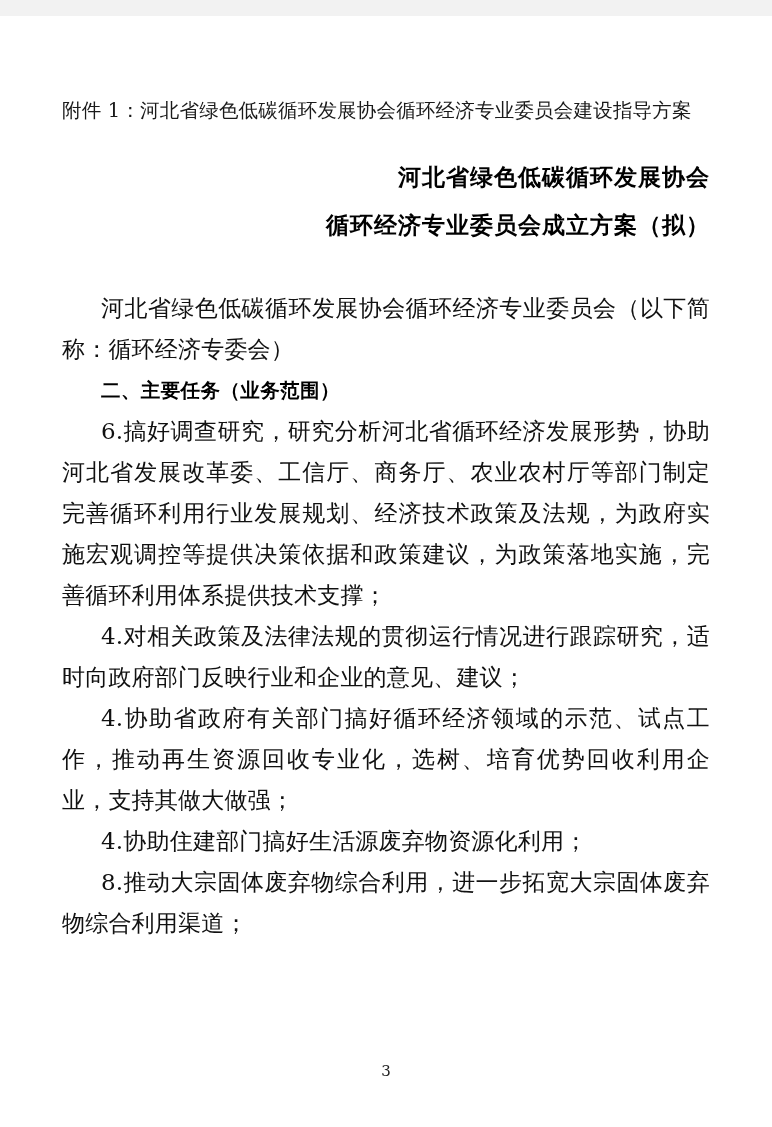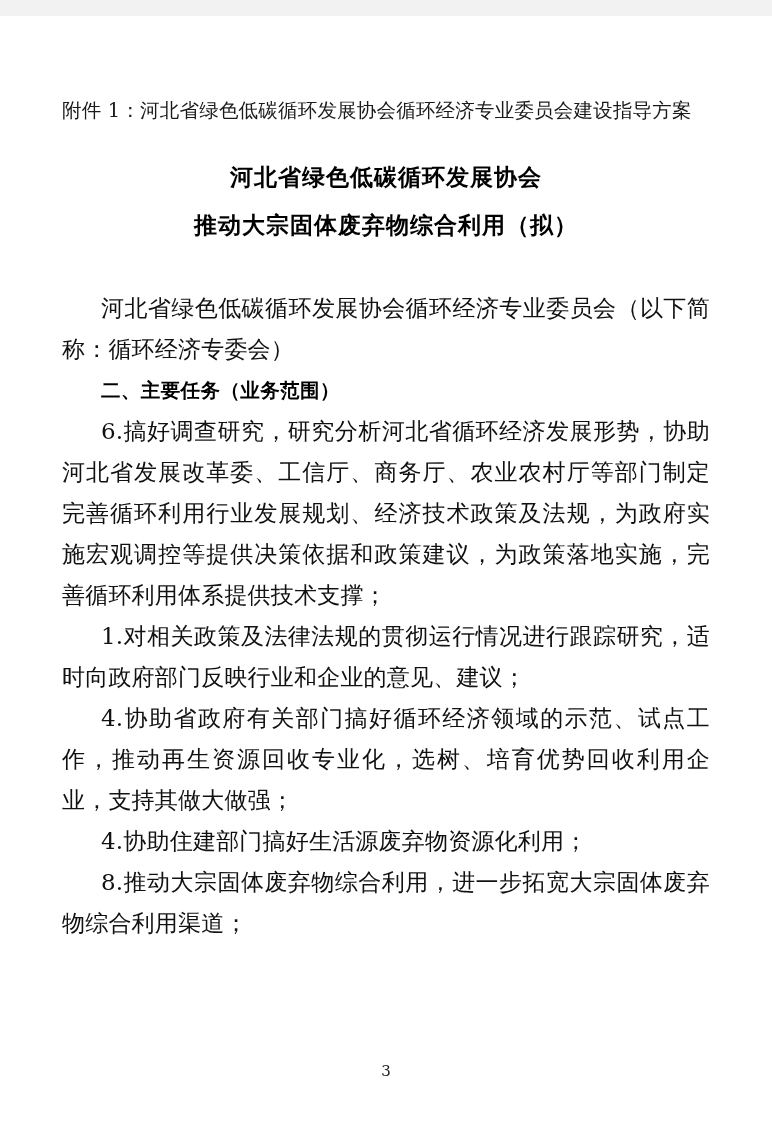--- a/index.html
+++ b/index.html
@@ -27,21 +27,21 @@
   }
   .attachment-line {
     font-size: 19.5px;
     line-height: 41px;
     color: #1a1a1a;
     letter-spacing: 0.2px;
     text-align: justify;
   }
   .title-block {
     margin-top: 22px;
-    text-align: center;
+    text-align: right;
   }
   .doc-title {
     font-size: 23px;
     font-weight: bold;
     line-height: 48px;
     color: #000;
     letter-spacing: 1px;
   }
   .body-block {
     margin-top: 30px;
@@ -78,32 +78,32 @@
 <body>
 
 <div class="page">
 
   <div class="content">
 
     <div class="attachment-line">附件 1：河北省绿色低碳循环发展协会循环经济专业委员会建设指导方案</div>
 
     <div class="title-block">
       <div class="doc-title">河北省绿色低碳循环发展协会</div>
-      <div class="doc-title">推动大宗固体废弃物综合利用（拟）</div>
+      <div class="doc-title">循环经济专业委员会成立方案（拟）</div>
     </div>
 
     <div class="body-block">
 
       <div class="spacer-sm"></div>
 
       <div class="para">河北省绿色低碳循环发展协会循环经济专业委员会（以下简称：循环经济专委会）</div>
 
       <div class="heading">二、主要任务（业务范围）</div>
       <div class="para">6.搞好调查研究，研究分析河北省循环经济发展形势，协助河北省发展改革委、工信厅、商务厅、农业农村厅等部门制定完善循环利用行业发展规划、经济技术政策及法规，为政府实施宏观调控等提供决策依据和政策建议，为政策落地实施，完善循环利用体系提供技术支撑；</div>
-      <div class="para">1.对相关政策及法律法规的贯彻运行情况进行跟踪研究，适时向政府部门反映行业和企业的意见、建议；</div>
+      <div class="para">4.对相关政策及法律法规的贯彻运行情况进行跟踪研究，适时向政府部门反映行业和企业的意见、建议；</div>
       <div class="para">4.协助省政府有关部门搞好循环经济领域的示范、试点工作，推动再生资源回收专业化，选树、培育优势回收利用企业，支持其做大做强；</div>
       <div class="para">4.协助住建部门搞好生活源废弃物资源化利用；</div>
       <div class="para">8.推动大宗固体废弃物综合利用，进一步拓宽大宗固体废弃物综合利用渠道；</div>
 
     </div>
   </div>
 
   <div class="page-number">3</div>
 
 </div>

